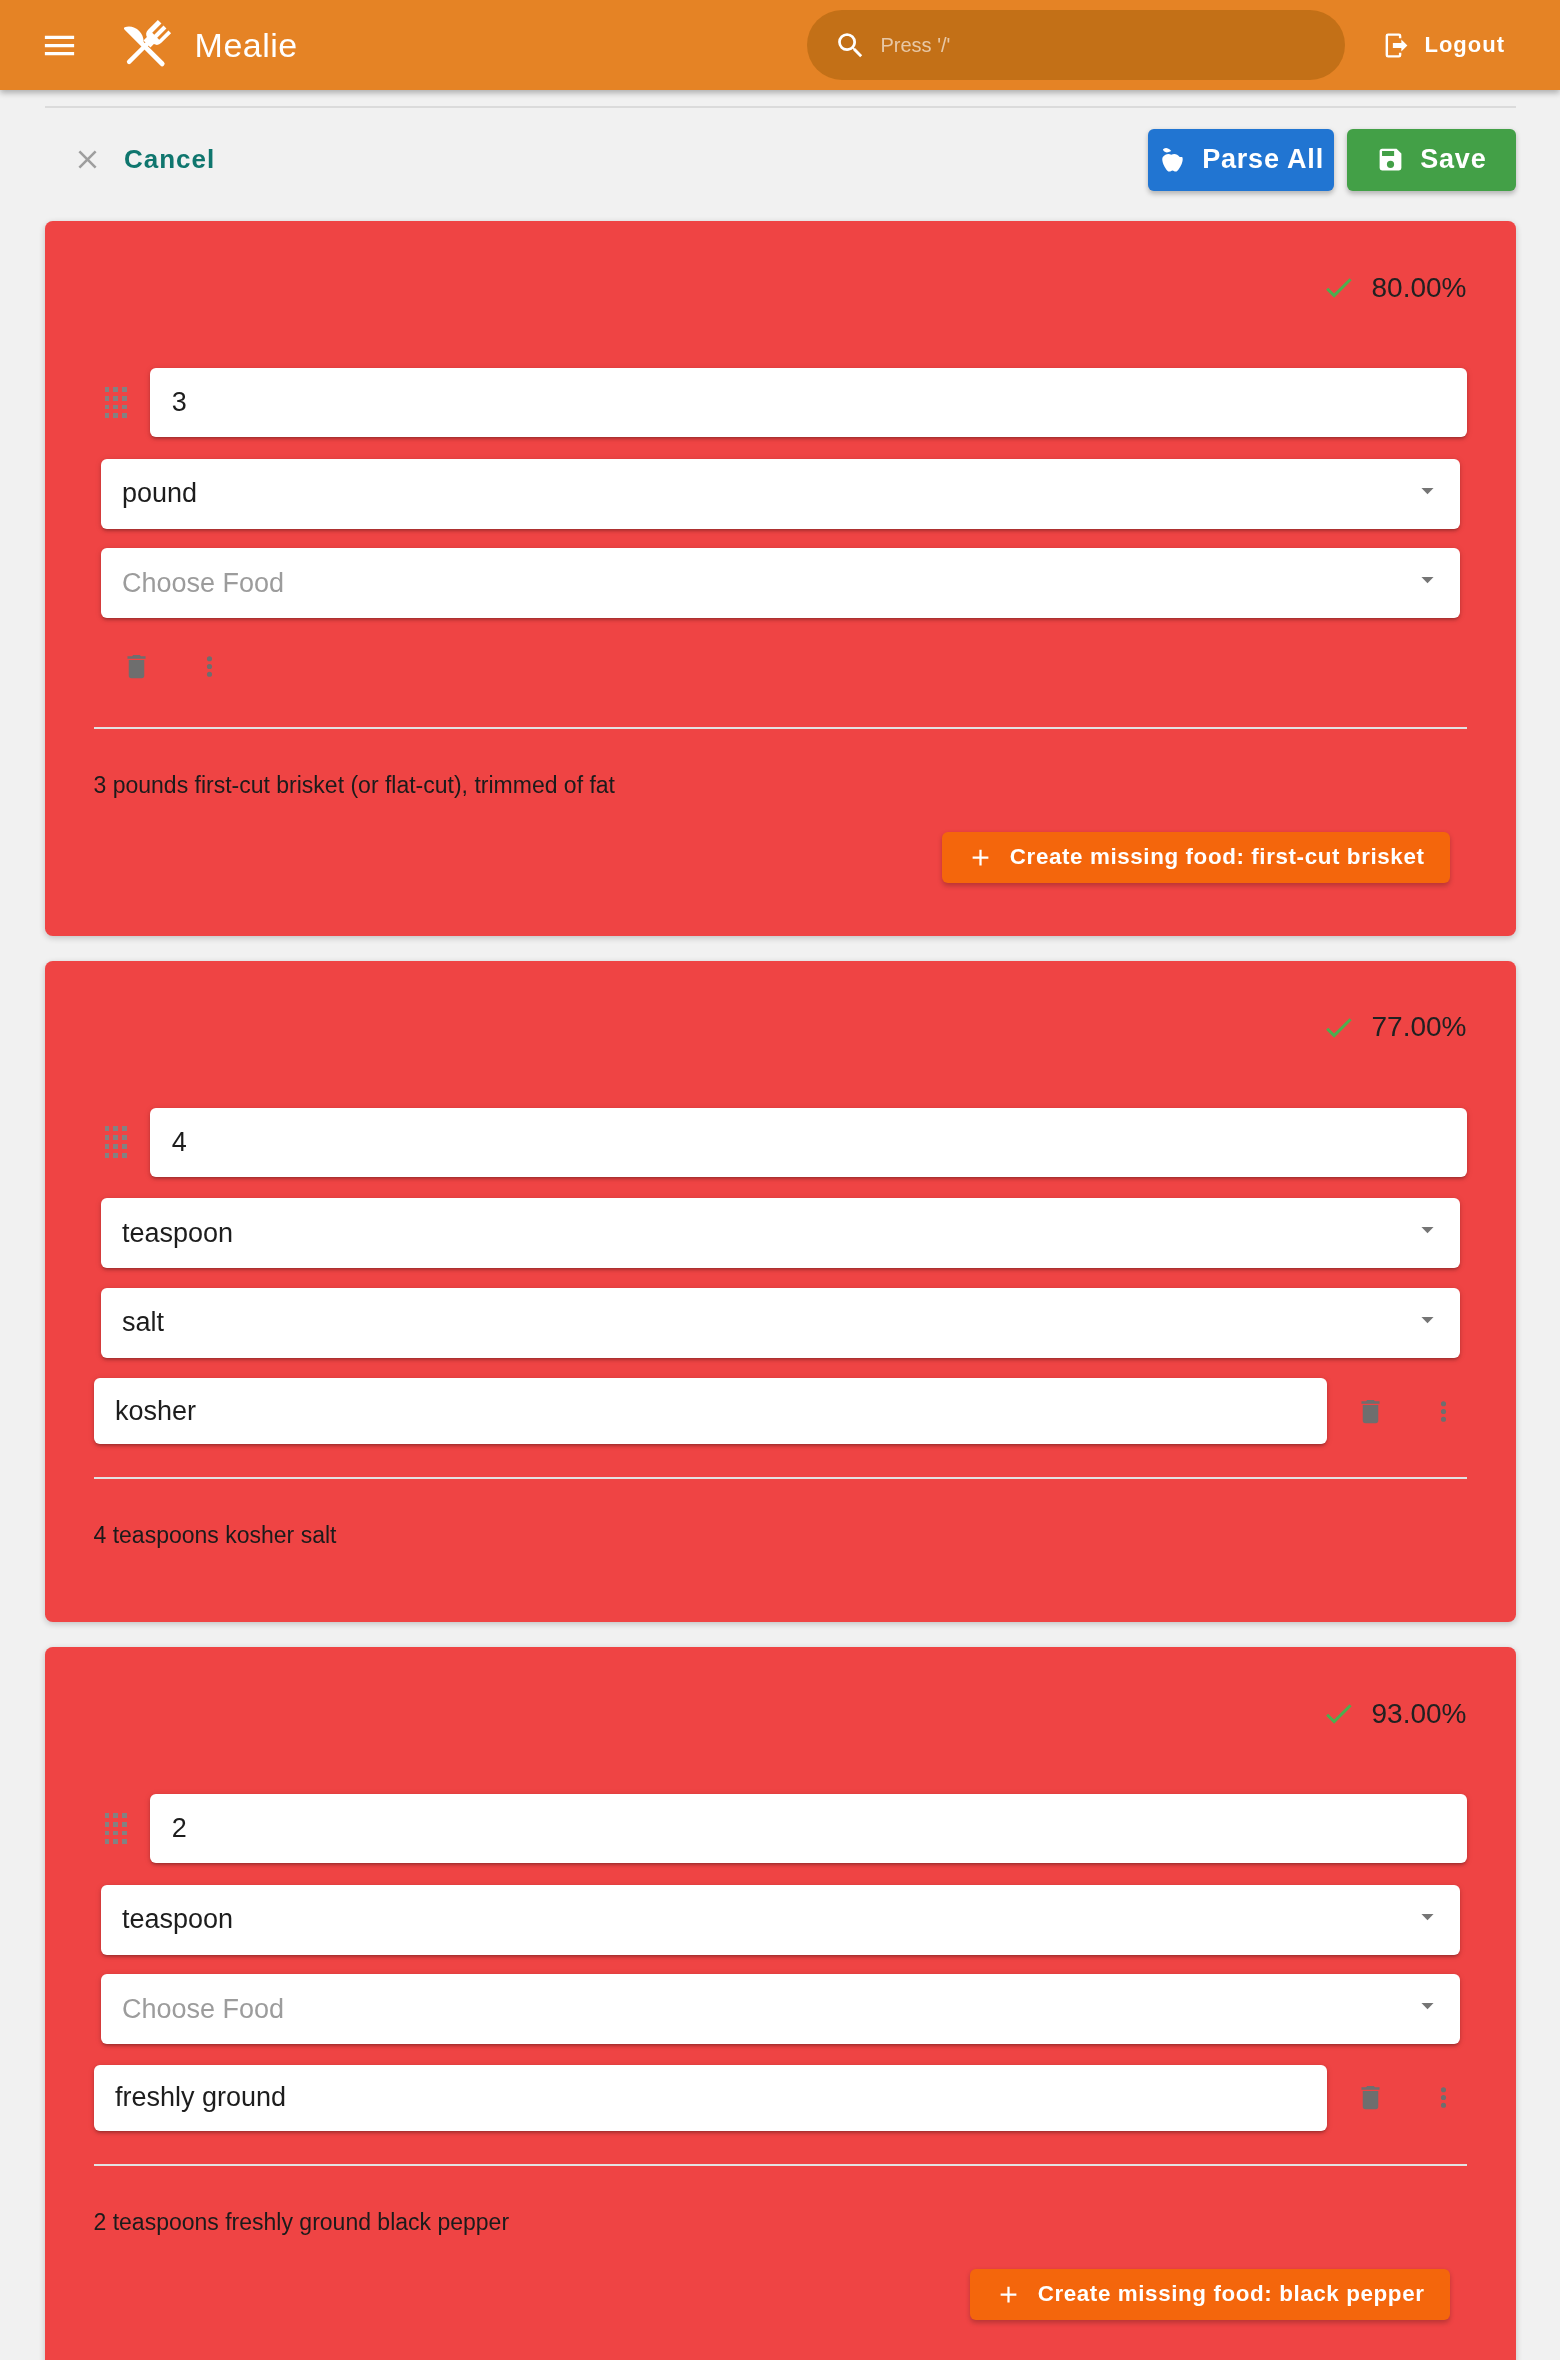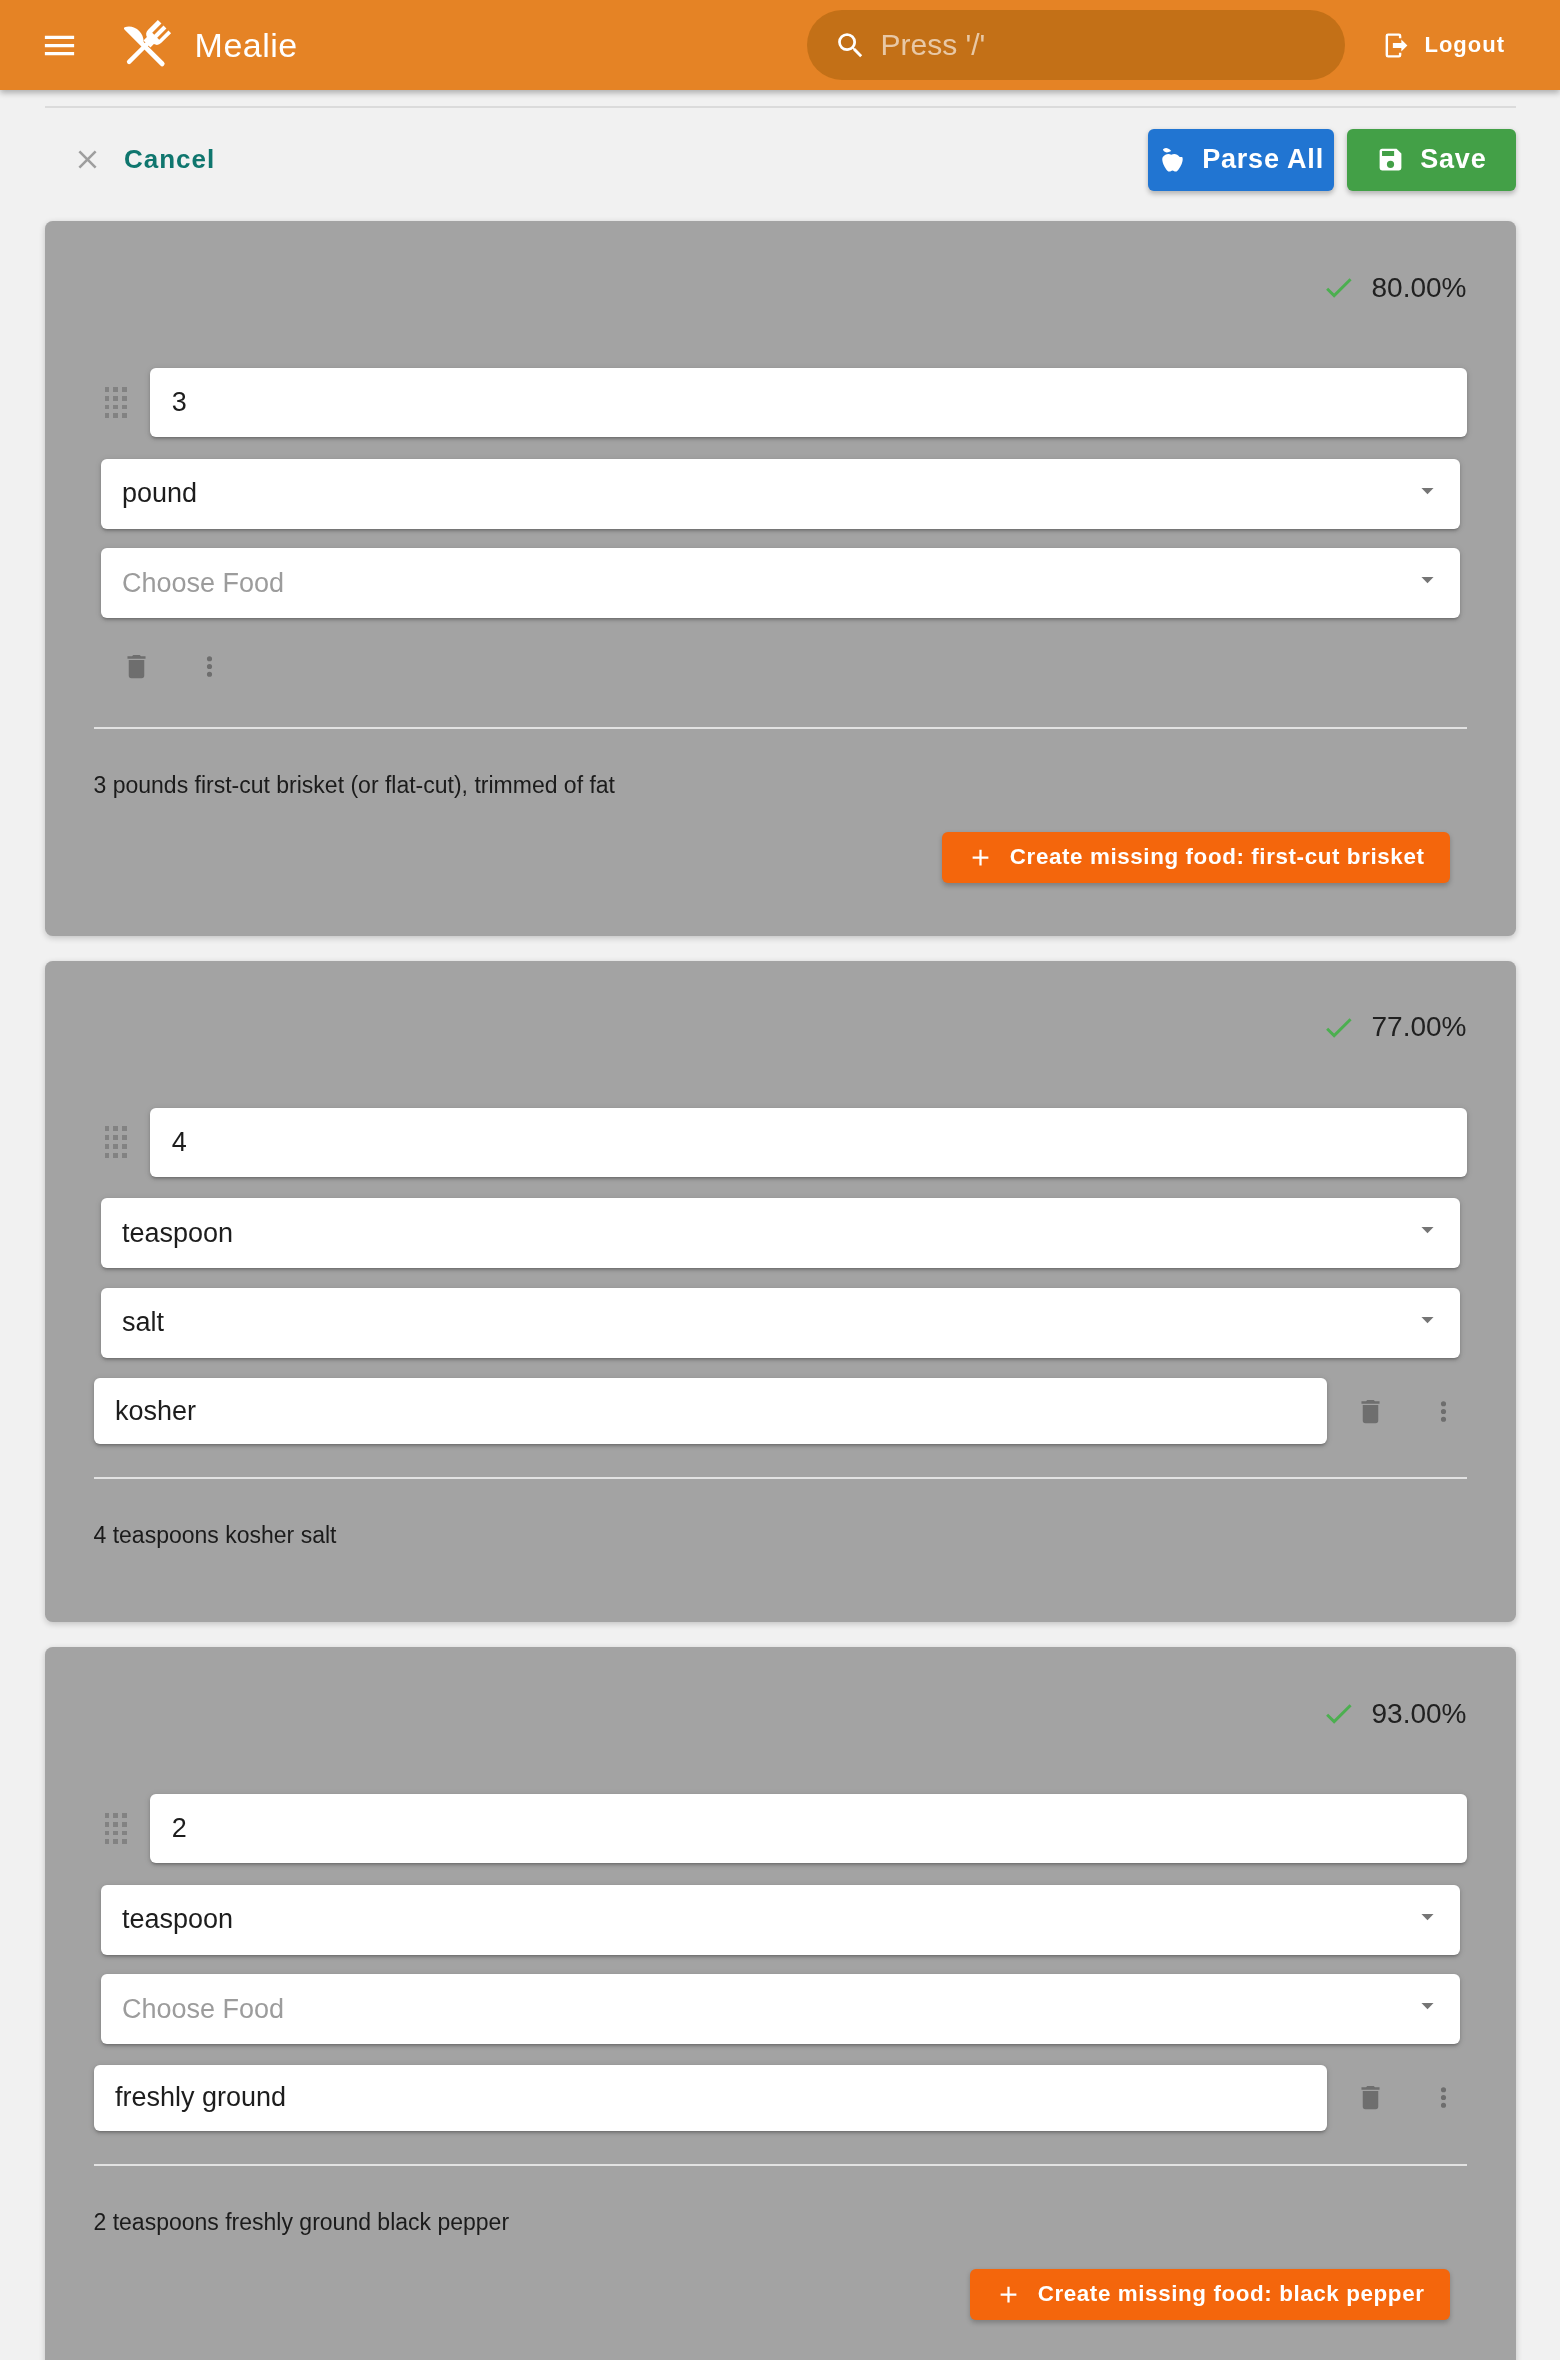--- a/index.html
+++ b/index.html
@@ -22,21 +22,21 @@
   .logo { margin-left:33px; width:66px; height:66px; }
   .logo svg { width:66px; height:66px; }
   .app-title { margin-left:15.6px; font-size:34px; color:#ffffff; font-weight:400; letter-spacing:0.5px; }
   .search-pill {
     margin-left:auto; width:538px; height:70px; border-radius:39px;
     background:#C37017; display:flex; align-items:center; padding:0 19.5px 0 27px;
   }
   .search-pill svg { width:33px; height:33px; fill:#ffffff; flex:none; }
   .search-input {
     flex:1; margin-left:13.7px; background:transparent; border:none; outline:none;
-    font-family:inherit; font-size:30px; color:#ffffff;
+    font-family:inherit; font-size:20px; color:#ffffff;
   }
   .search-input::placeholder { color:rgba(255,255,255,.62); }
   .logout-btn { margin-left:37px; margin-right:55px; display:flex; align-items:center; gap:13.7px; cursor:pointer; }
   .logout-btn svg { width:29px; height:29px; fill:#ffffff; }
   .logout-label { color:#ffffff; font-size:22px; font-weight:700; letter-spacing:1px; }
 
   
   .top-divider { width:1471px; margin:15.6px auto 0; height:2px; background:#DBDBDB; }
   .toolbar-row {
     width:1471px; margin:20.5px auto 0; height:63px;
@@ -51,21 +51,21 @@
     gap:15.6px; padding:0 10px; color:#fff; font-family:inherit;
     font-size:27px; font-weight:700; letter-spacing:0.8px; cursor:pointer;
     box-shadow:0 2.9px 4.9px rgba(0,0,0,.25);
   }
   .btn svg { width:29px; height:29px; fill:#ffffff; }
   .btn-parse { background:#2175D2; }
   .btn-save { background:#43A047; padding:0 29px; }
 
   
   .card {
-    width:1471px; margin:0 auto; background:#a3a3a3; border-radius:7.8px;
+    width:1471px; margin:0 auto; background:#ef4444; border-radius:7.8px;
     box-shadow:0 2px 5.9px rgba(0,0,0,.20);
   }
   .card-1 { margin-top:30px; padding-bottom:53px; }
   .card-2 { margin-top:25px; padding-bottom:67px; }
   .card-3 { margin-top:25px; padding-bottom:78px; }
   .confidence-row {
     display:flex; align-items:center; justify-content:flex-end;
     gap:15.6px; padding:47px 49px 0 0; height:86px;
   }
   .confidence-row svg { width:35px; height:35px; fill:#4CAF50; }

